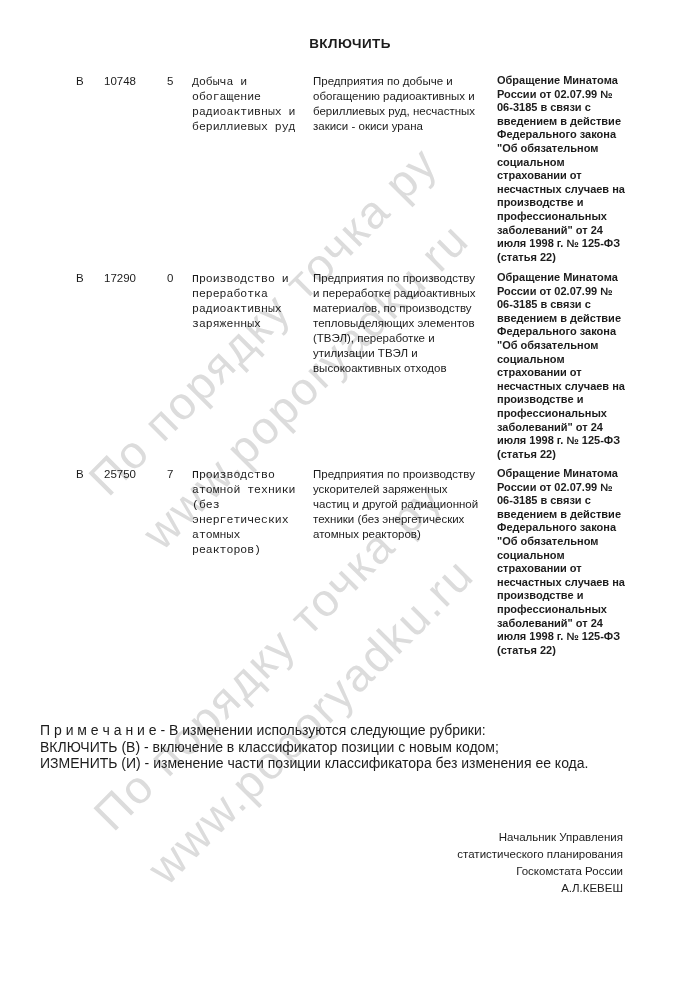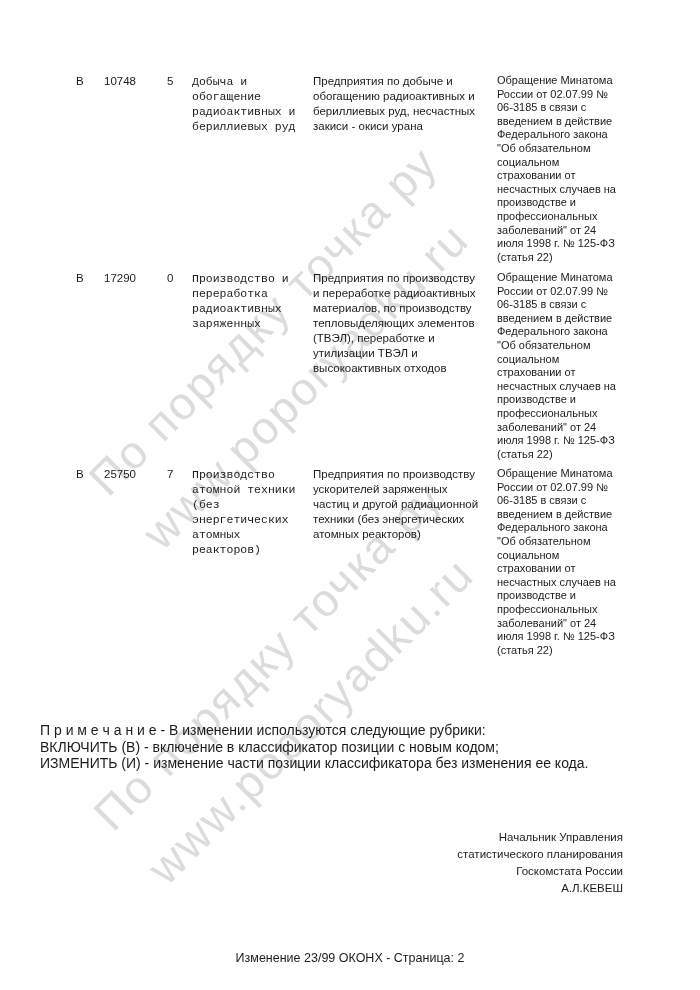--- a/index.html
+++ b/index.html
@@ -48,21 +48,21 @@
     position:absolute;
     font-size:11.5px;
     line-height:15px;
     white-space:pre-line;
   }
   .c-action { left:76px;  width:20px; }
   .c-code   { left:104px; width:48px; }
   .c-check  { left:167px; width:16px; }
   .c-name   { left:192px; width:120px;font-family:Liberation Mono, monospace; }
   .c-desc   { left:313px; width:180px; }
-  .c-basis  { left:497px; width:152px; font-size:11px; line-height:13.6px; }
+  .c-basis  { left:497px; width:152px; font-size:11px; line-height:13.6px;font-weight:bold; }
 
   .note {
     position:absolute; left:40px; top:722px; width:560px;
     font-size:14px; line-height:16.5px;
     white-space:pre-line;
   }
 
   .signature {
     position:absolute; right:77px; top:829px; width:300px;
     text-align:right;
@@ -86,20 +86,21 @@
     <div>www.poporyadku.ru</div>
   </div>
 
   <div class="wm wm-b">
     <div>По порядку точка ру</div>
     <div>www.poporyadku.ru</div>
   </div>
 
   <div class="content">
 
+    <div class="doc-title">ВКЛЮЧИТЬ</div>
 
     <div class="row row-1">
       <div class="cell c-action">В</div>
       <div class="cell c-code">10748</div>
       <div class="cell c-check">5</div>
       <div class="cell c-name">Добыча и
 обогащение
 радиоактивных и
 бериллиевых руд</div>
       <div class="cell c-desc">Предприятия по добыче и
@@ -184,16 +185,15 @@
 
     <div class="note">П р и м е ч а н и е  - В изменении используются следующие рубрики:
 ВКЛЮЧИТЬ (В) - включение в классификатор позиции с новым кодом;
 ИЗМЕНИТЬ (И) - изменение части позиции классификатора без изменения ее кода.</div>
 
     <div class="signature">Начальник Управления
 статистического планирования
 Госкомстата России
 А.Л.КЕВЕШ</div>
 
-    <div class="page-footer">Изменение 23/99 ОКОНХ - Страница: 2</div>
 
   </div>
 </div>
 
 </body></html>

